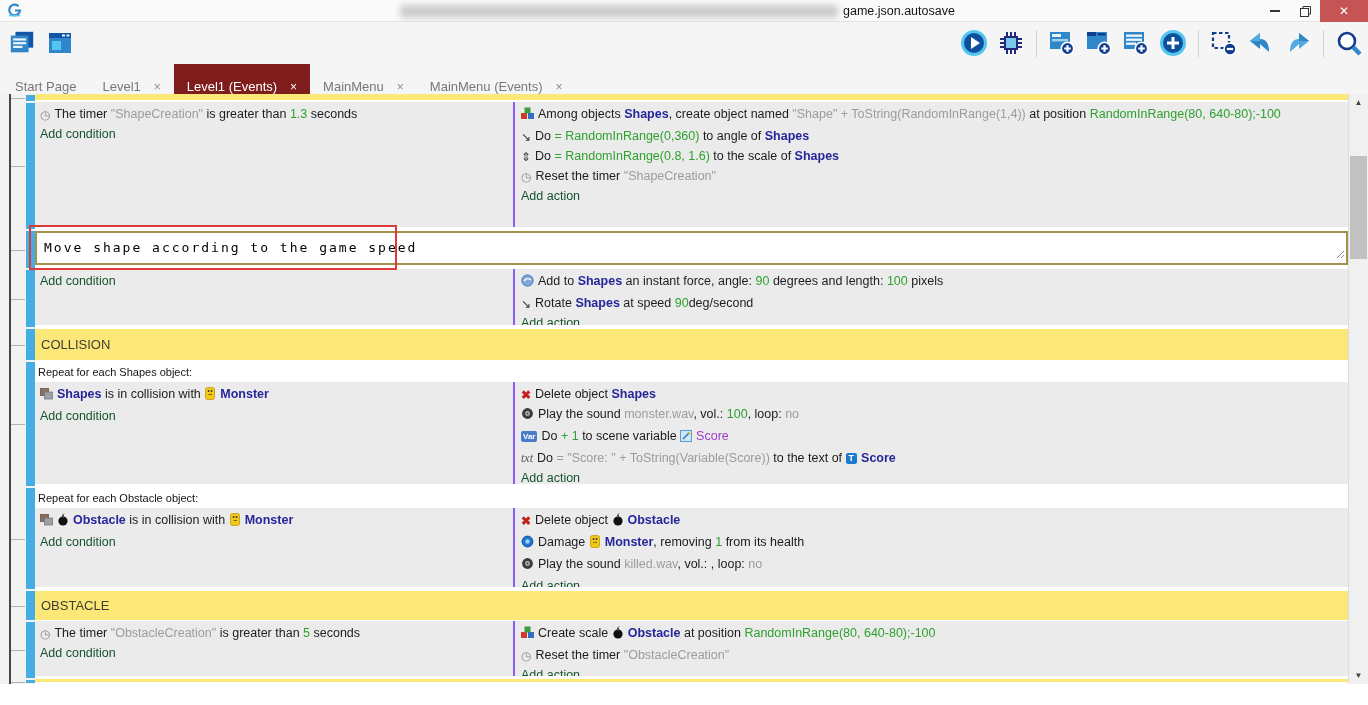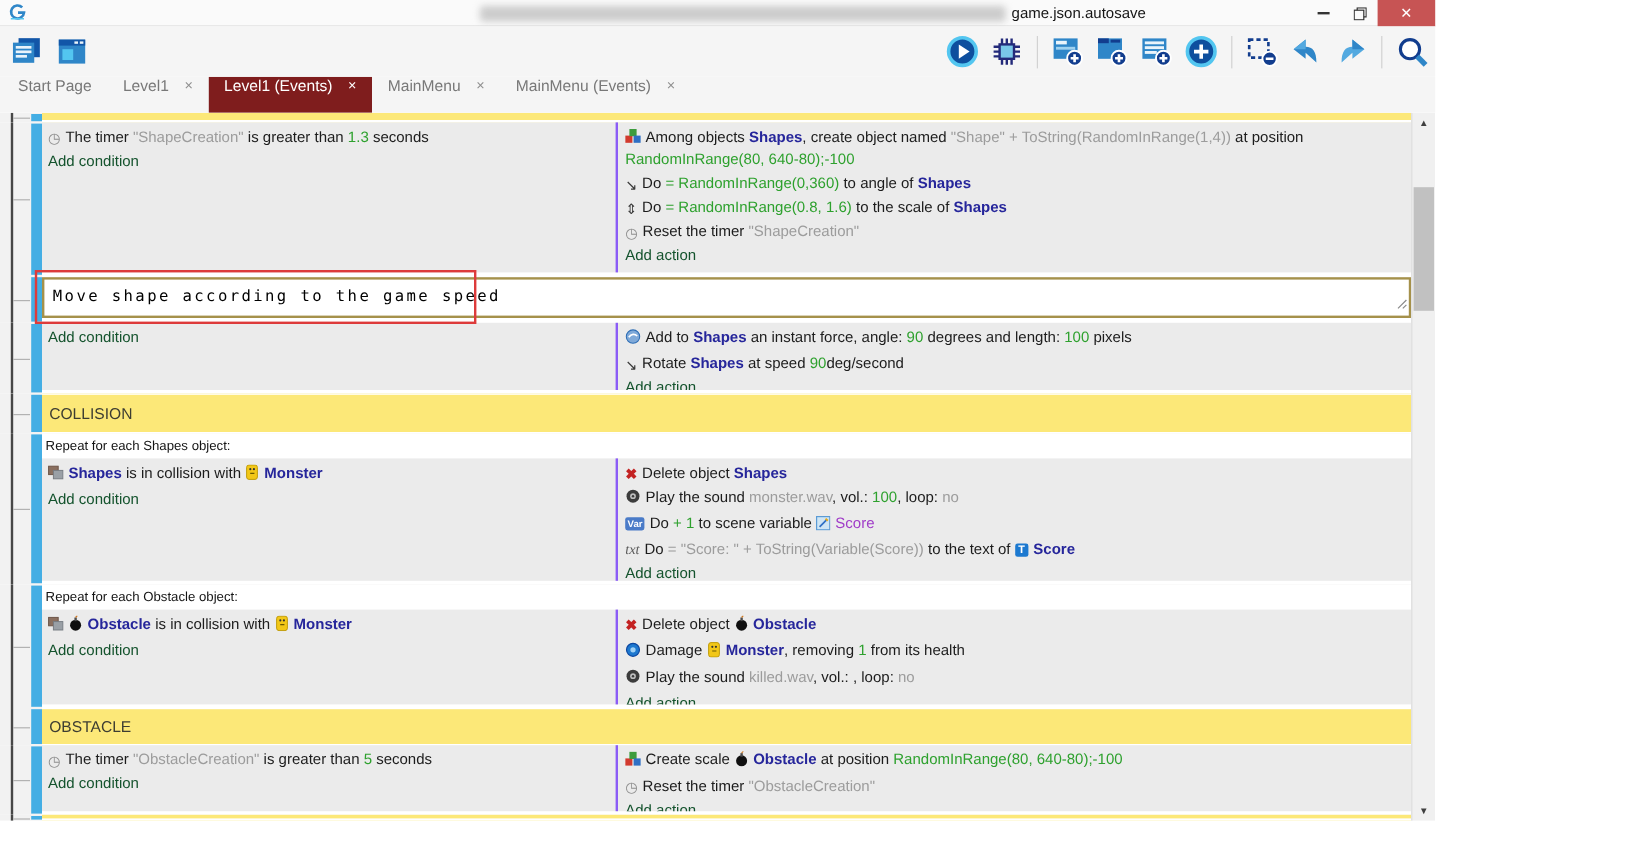--- a/index.html
+++ b/index.html
@@ -1,17 +1,17 @@
 <!DOCTYPE html>
 <html><head>
 <meta charset="utf-8">
 <style>
   *{margin:0;padding:0;box-sizing:border-box}
   html,body{width:1368px;height:705px;overflow:hidden;font-family:"Liberation Sans",sans-serif;background:#fff}
-  .window{width:1196px;height:705px;display:flex;flex-direction:column;position:relative;background:#fff}
+  .window{width:1368px;height:705px;display:flex;flex-direction:column;position:relative;background:#fff}
 
   
   .titlebar{height:22px;background:#fafafa;position:relative;flex:0 0 auto;border-bottom:1px solid #e4e4e4}
   .app-logo{position:absolute;left:7px;top:3px}
   .title-area{position:absolute;left:400px;top:2px;height:18px;display:flex;align-items:center}
   .blur-blob{width:438px;height:13px;background:#cccccc;border-radius:3px;filter:blur(3px)}
   .title-text{font-size:12.5px;color:#141414;margin-left:5px;white-space:nowrap}
   .win-controls{position:absolute;right:0;top:0;height:22px;display:flex}
   .win-btn{width:30px;height:22px;display:flex;align-items:center;justify-content:center}
   .win-btn.close{width:48px;background:#c75454;color:#fff;font-size:12px}
@@ -23,21 +23,21 @@
 
   
   .toolbar{height:42px;background:#f5f5f5;display:flex;align-items:center;position:relative;flex:0 0 auto}
   .tb-left{display:flex;align-items:center;gap:10px;margin-left:8px}
   .tb-right{position:absolute;right:5px;display:flex;align-items:center;gap:9px}
   .tb-btn{width:28px;height:28px;display:flex;align-items:center;justify-content:center}
   .tb-sep{width:1px;height:27px;background:#d2d2d2;margin:0 2px}
 
   
   .tabbar{height:30px;background:#f5f5f5;display:flex;align-items:stretch;flex:0 0 auto;padding-left:2px}
-  .tab{display:flex;align-items:flex-start;padding:0 13px;font-size:13px;color:#787878;gap:13px;white-space:nowrap}
+  .tab{display:flex;align-items:flex-end;padding:0 13px;font-size:13px;color:#787878;gap:13px;white-space:nowrap}
   .tab .x{font-size:12px;color:#8f8f8f}
   .tab.active{background:#7f1d1d;color:#fff}
   .tab.active .x{color:#fff}
 
   
   .sheet{position:relative;height:590px;background:#fff;overflow:hidden}
   .sheet-inner{position:absolute;left:0;top:0;right:20px;bottom:0;display:flex;flex-direction:column;overflow:hidden}
   .blk{display:flex;flex:0 0 auto}
   .rail{width:35px;position:relative;background:#f2f2f2;background-image:linear-gradient(#474747,#474747);background-repeat:no-repeat;background-position:9px 0;background-size:2px 100%}
   .blue-bar{position:absolute;left:26px;top:1px;bottom:1px;width:9px;background:#44aee4}

